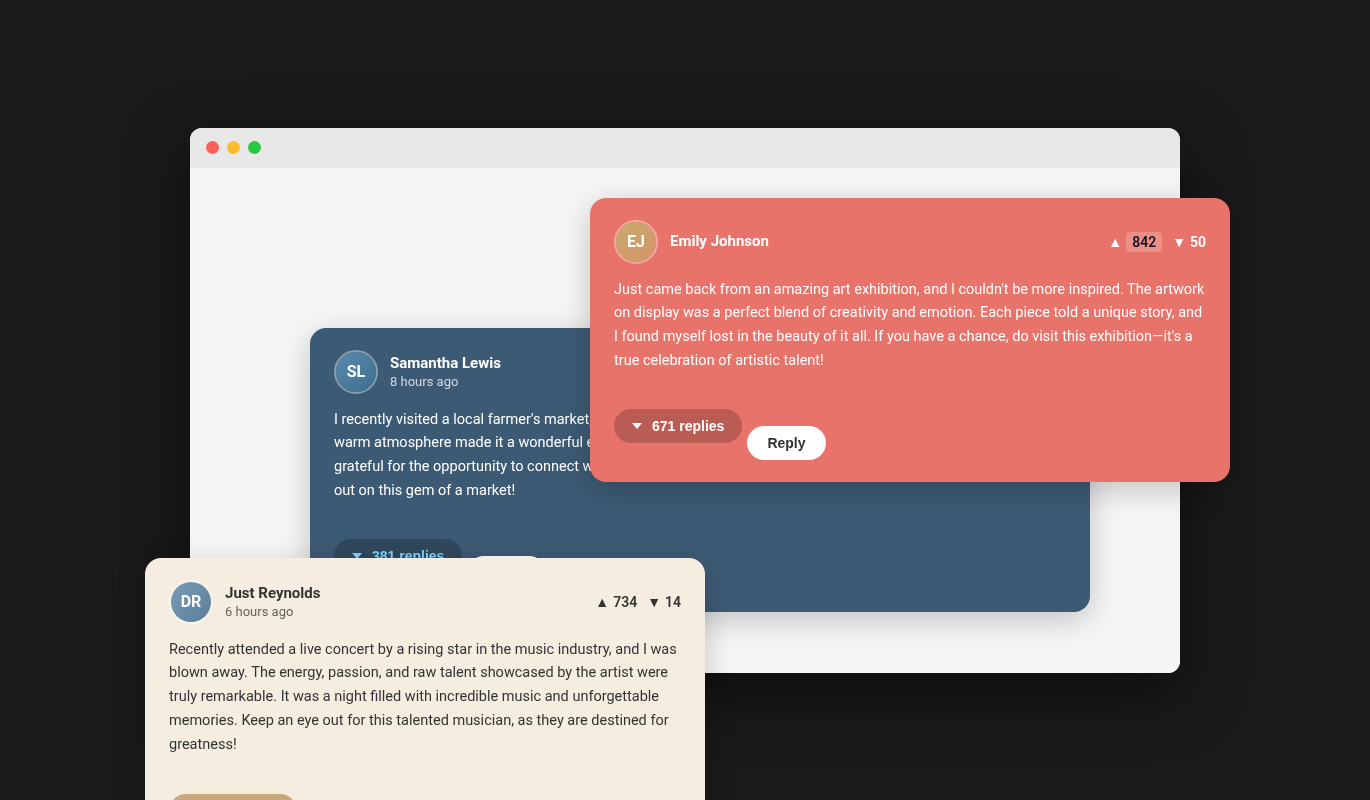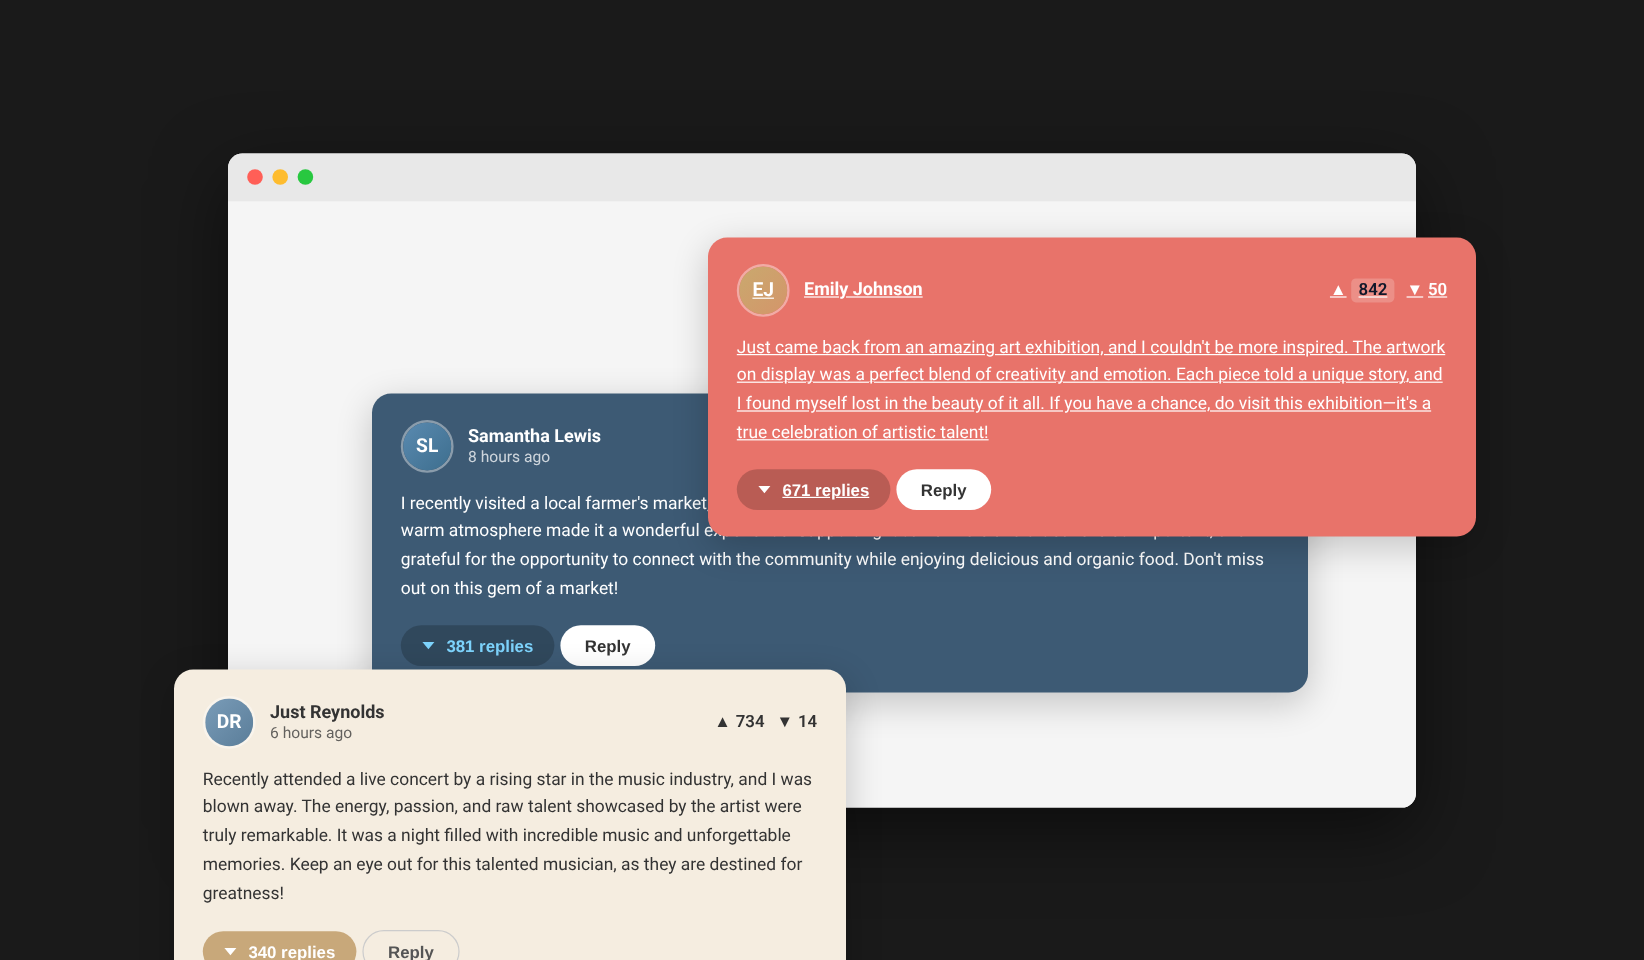--- a/index.html
+++ b/index.html
@@ -61,21 +61,20 @@
 
     
     .card-emily {
       background: #e8736a;
       width: 640px;
       top: 30px;
       right: -50px;
       z-index: 3;
       color: white;
       box-shadow: 0 8px 30px rgba(0,0,0,0.2);
-      text-decoration: underline;
     }
 
     
     .card-samantha {
       background: #3d5a74;
       width: 780px;
       top: 160px;
       left: 120px;
       z-index: 2;
       color: white;
@@ -199,20 +198,21 @@
       color: white;
     }
 
     .reply-btn {
       padding: 9px 20px;
       border-radius: 50px;
       border: none;
       cursor: pointer;
       font-size: 14px;
       font-weight: 600;
+      margin-top: 35px;
     }
 
     .reply-btn-emily {
       background: white;
       color: #333;
     }
 
     .reply-btn-samantha {
       background: white;
       color: #333;

